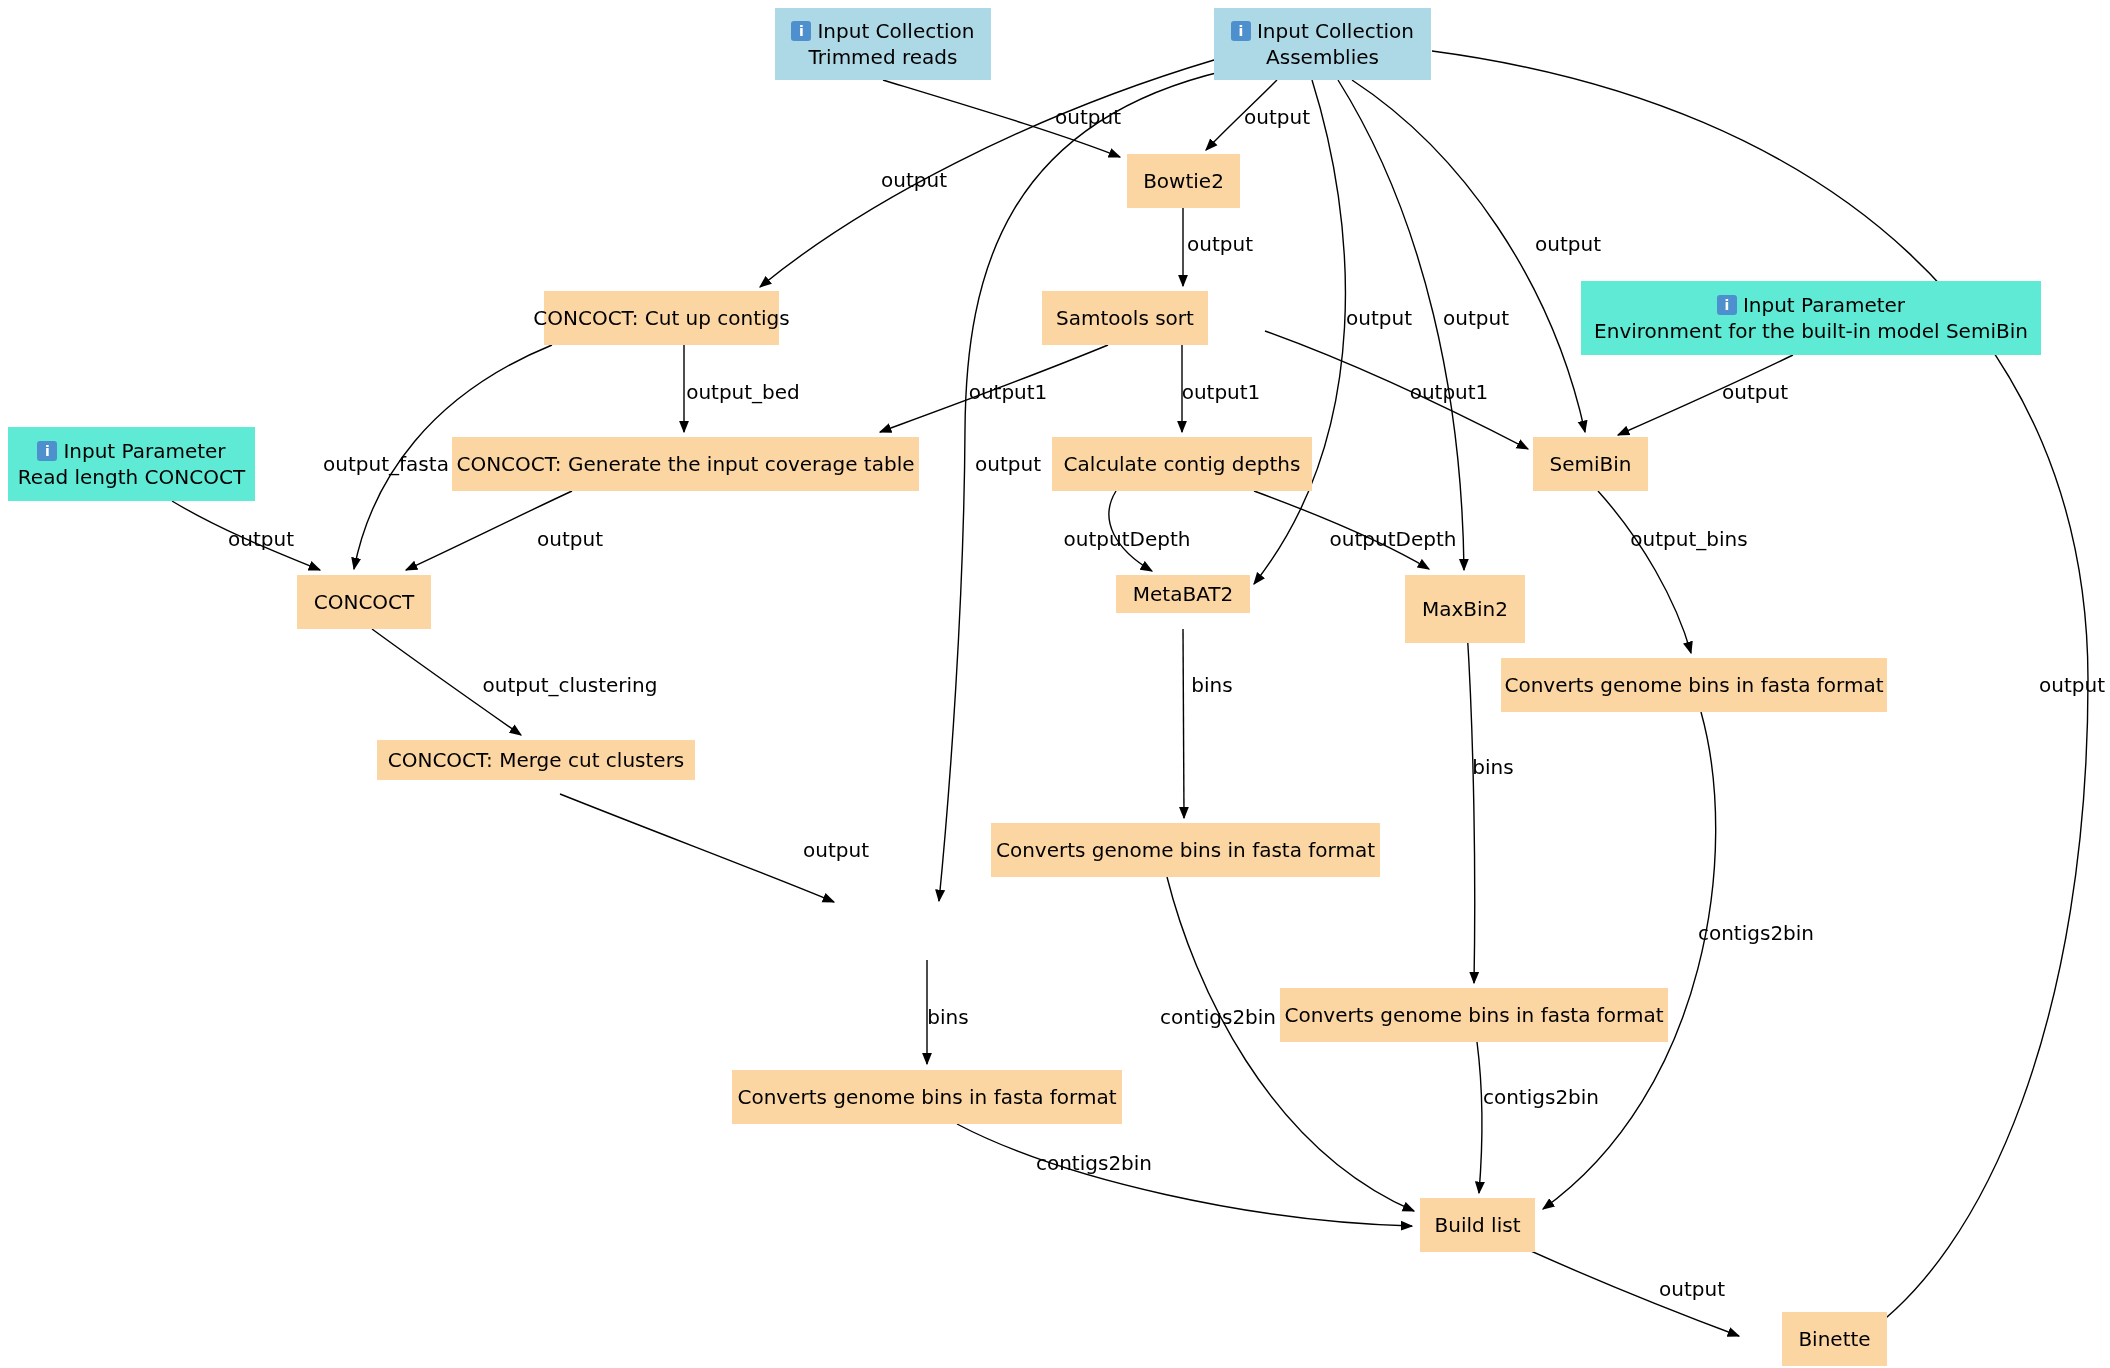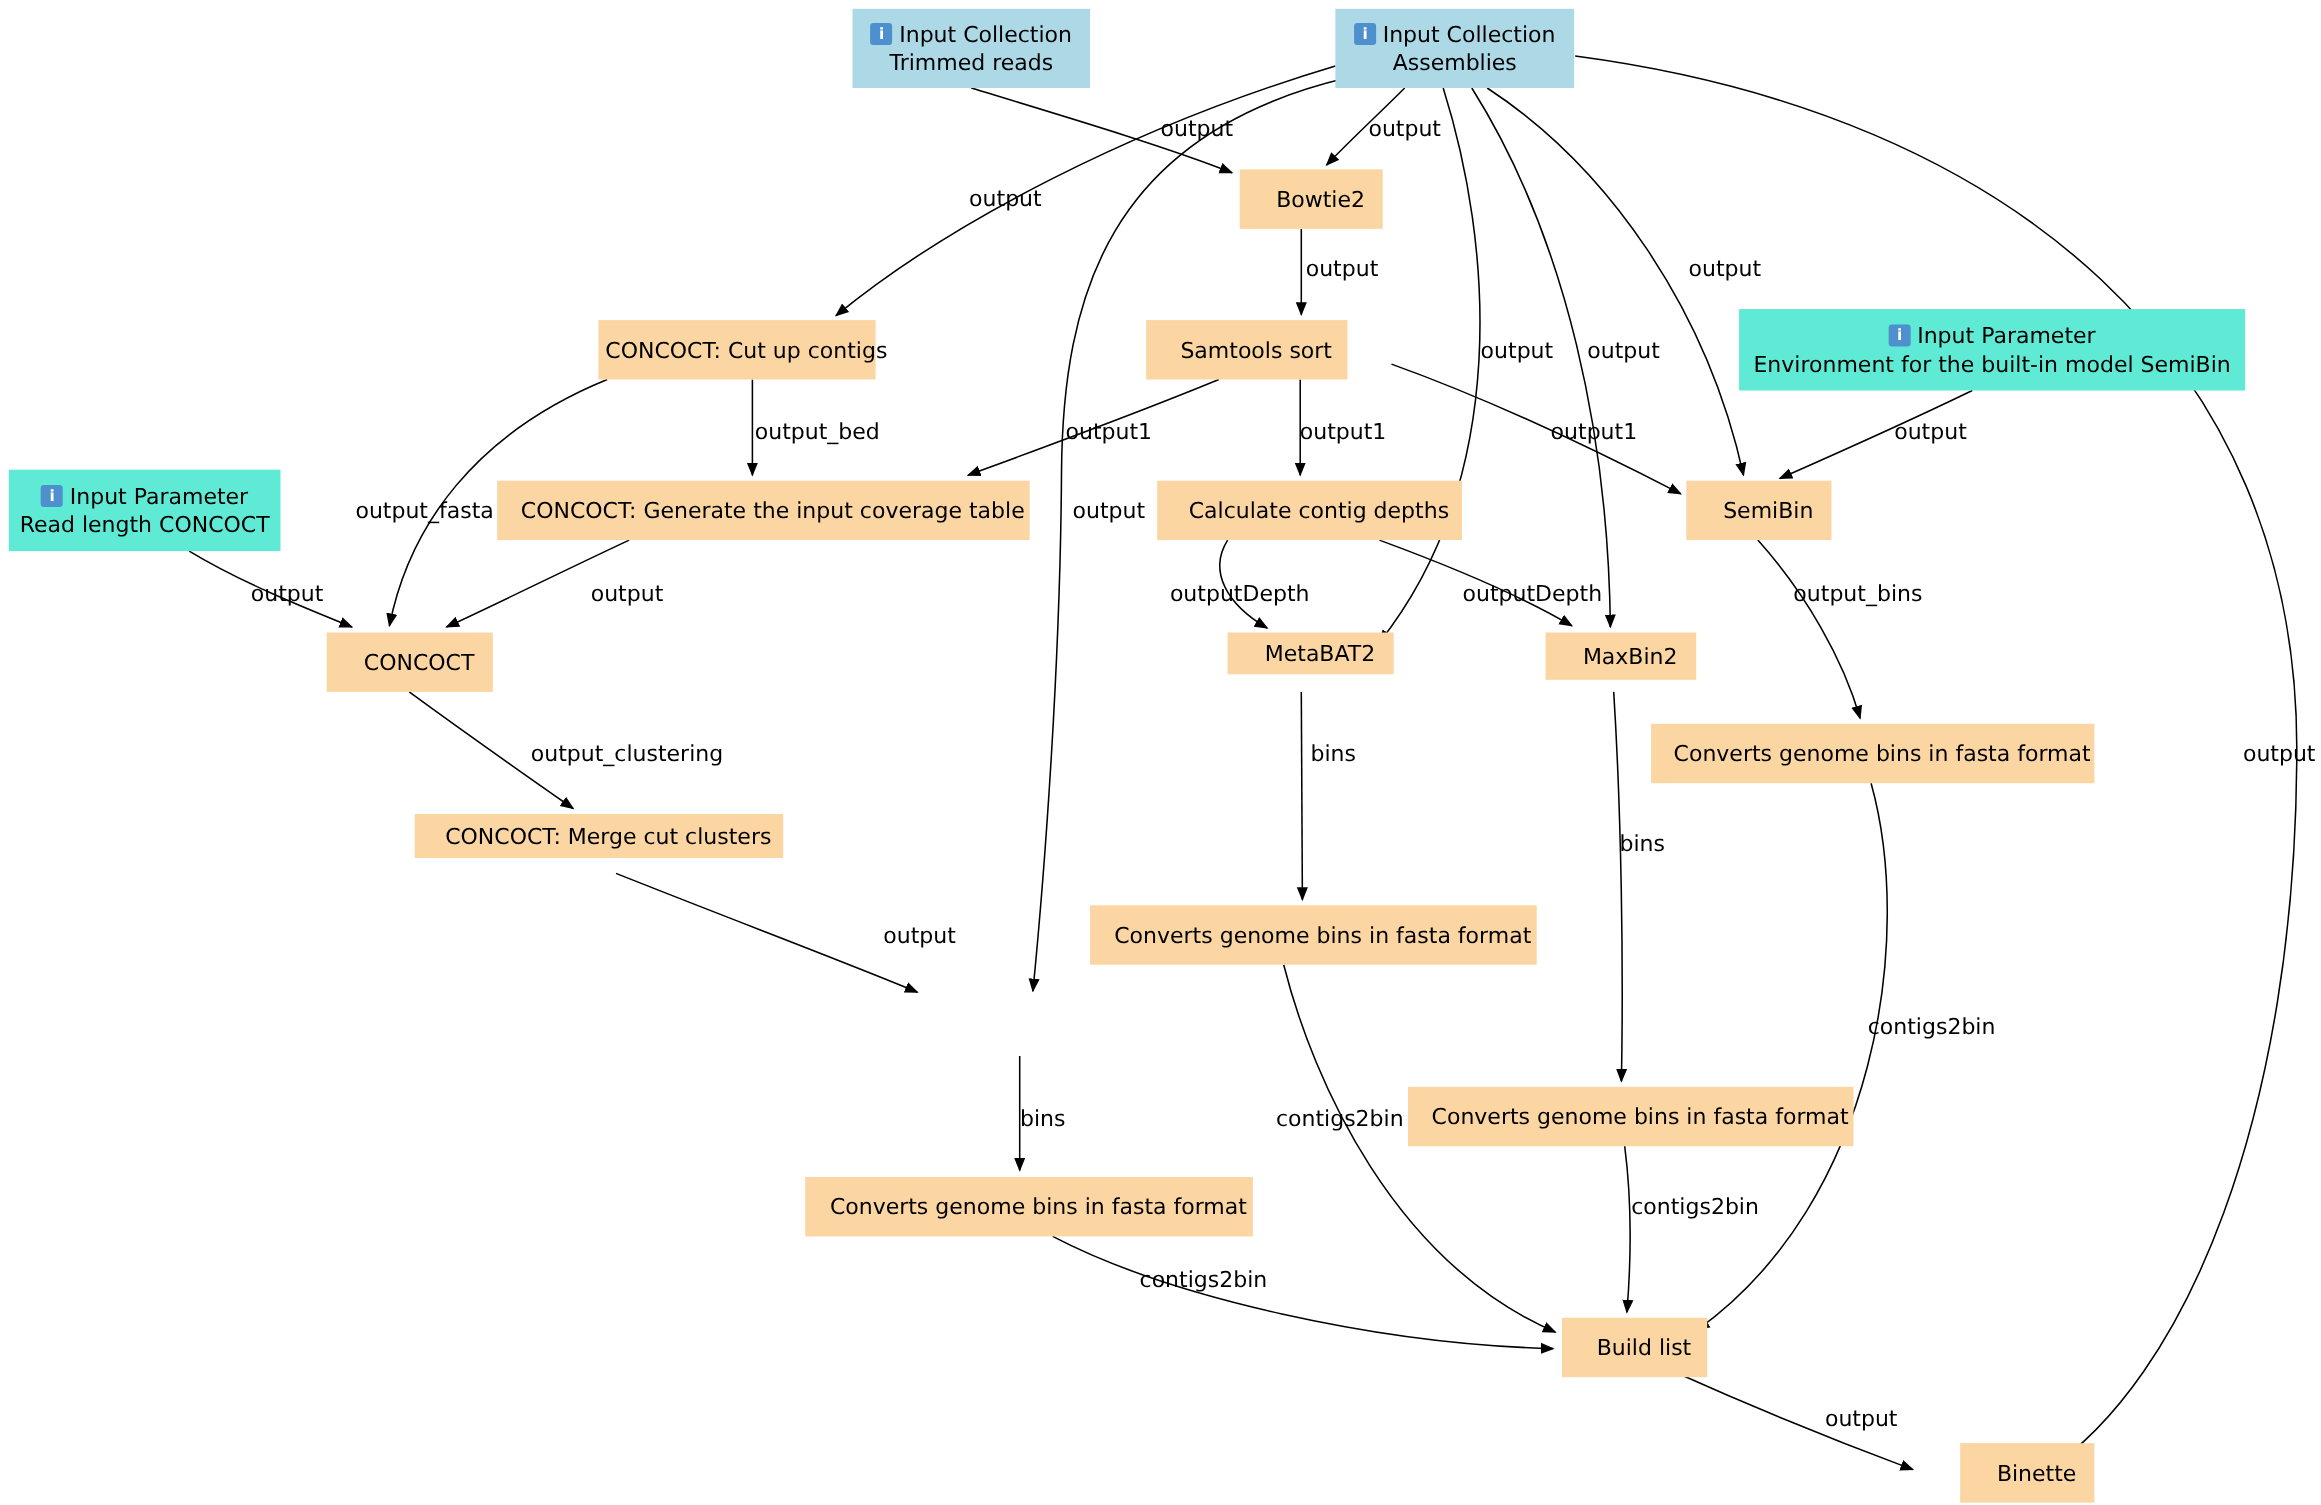--- a/index.html
+++ b/index.html
@@ -3,21 +3,21 @@
 <meta charset="utf-8">
 <style>
   html,body{margin:0;padding:0;background:#fff;}
   .canvas{position:relative;width:2110px;height:1368px;background:#ffffff;overflow:hidden;
           font-family:"DejaVu Sans",sans-serif;}
   svg.edges{position:absolute;left:0;top:0;width:2110px;height:1368px;}
   .edge{fill:none;stroke:#000;stroke-width:1.4px;}
   .edge-label{font-size:20px;fill:#000;text-anchor:middle;font-family:"DejaVu Sans",sans-serif;}
   .node{position:absolute;display:flex;flex-direction:column;align-items:center;justify-content:center;
         font-size:20px;color:#000;text-align:center;line-height:1.3;white-space:nowrap;}
-  .node.tool{background:#FBD5A2;padding-left:17px;}
+  .node.tool{background:#FBD5A2;}
   .node.input{background:#ADD8E6;text-align:center;}
   .node.param{background:#5eead4;}
   .node-line{display:flex;align-items:center;justify-content:center;gap:6px;}
   .info-icon{display:inline-block;width:20px;height:20px;border-radius:3px;background:#4d90cd;
              color:#fff;font-weight:bold;font-size:14px;line-height:20px;text-align:center;flex:0 0 auto;}
   .info-icon::before{content:"i";}
 </style>
 </head>
 <body>
 
@@ -150,21 +150,21 @@
   </div>
 
   <div class="node tool" style="left:297px;top:575px;width:134px;height:54px">
     <span>CONCOCT</span>
   </div>
 
   <div class="node tool" style="left:1116px;top:575px;width:134px;height:38px">
     <span>MetaBAT2</span>
   </div>
 
-  <div class="node tool" style="left:1405px;top:575px;width:120px;height:43px">
+  <div class="node tool" style="left:1405px;top:575px;width:120px;height:68px">
     <span>MaxBin2</span>
   </div>
 
   <div class="node tool" style="left:1501px;top:658px;width:386px;height:54px">
     <span>Converts genome bins in fasta format</span>
   </div>
 
   <div class="node tool" style="left:377px;top:740px;width:318px;height:40px">
     <span>CONCOCT: Merge cut clusters</span>
   </div>

